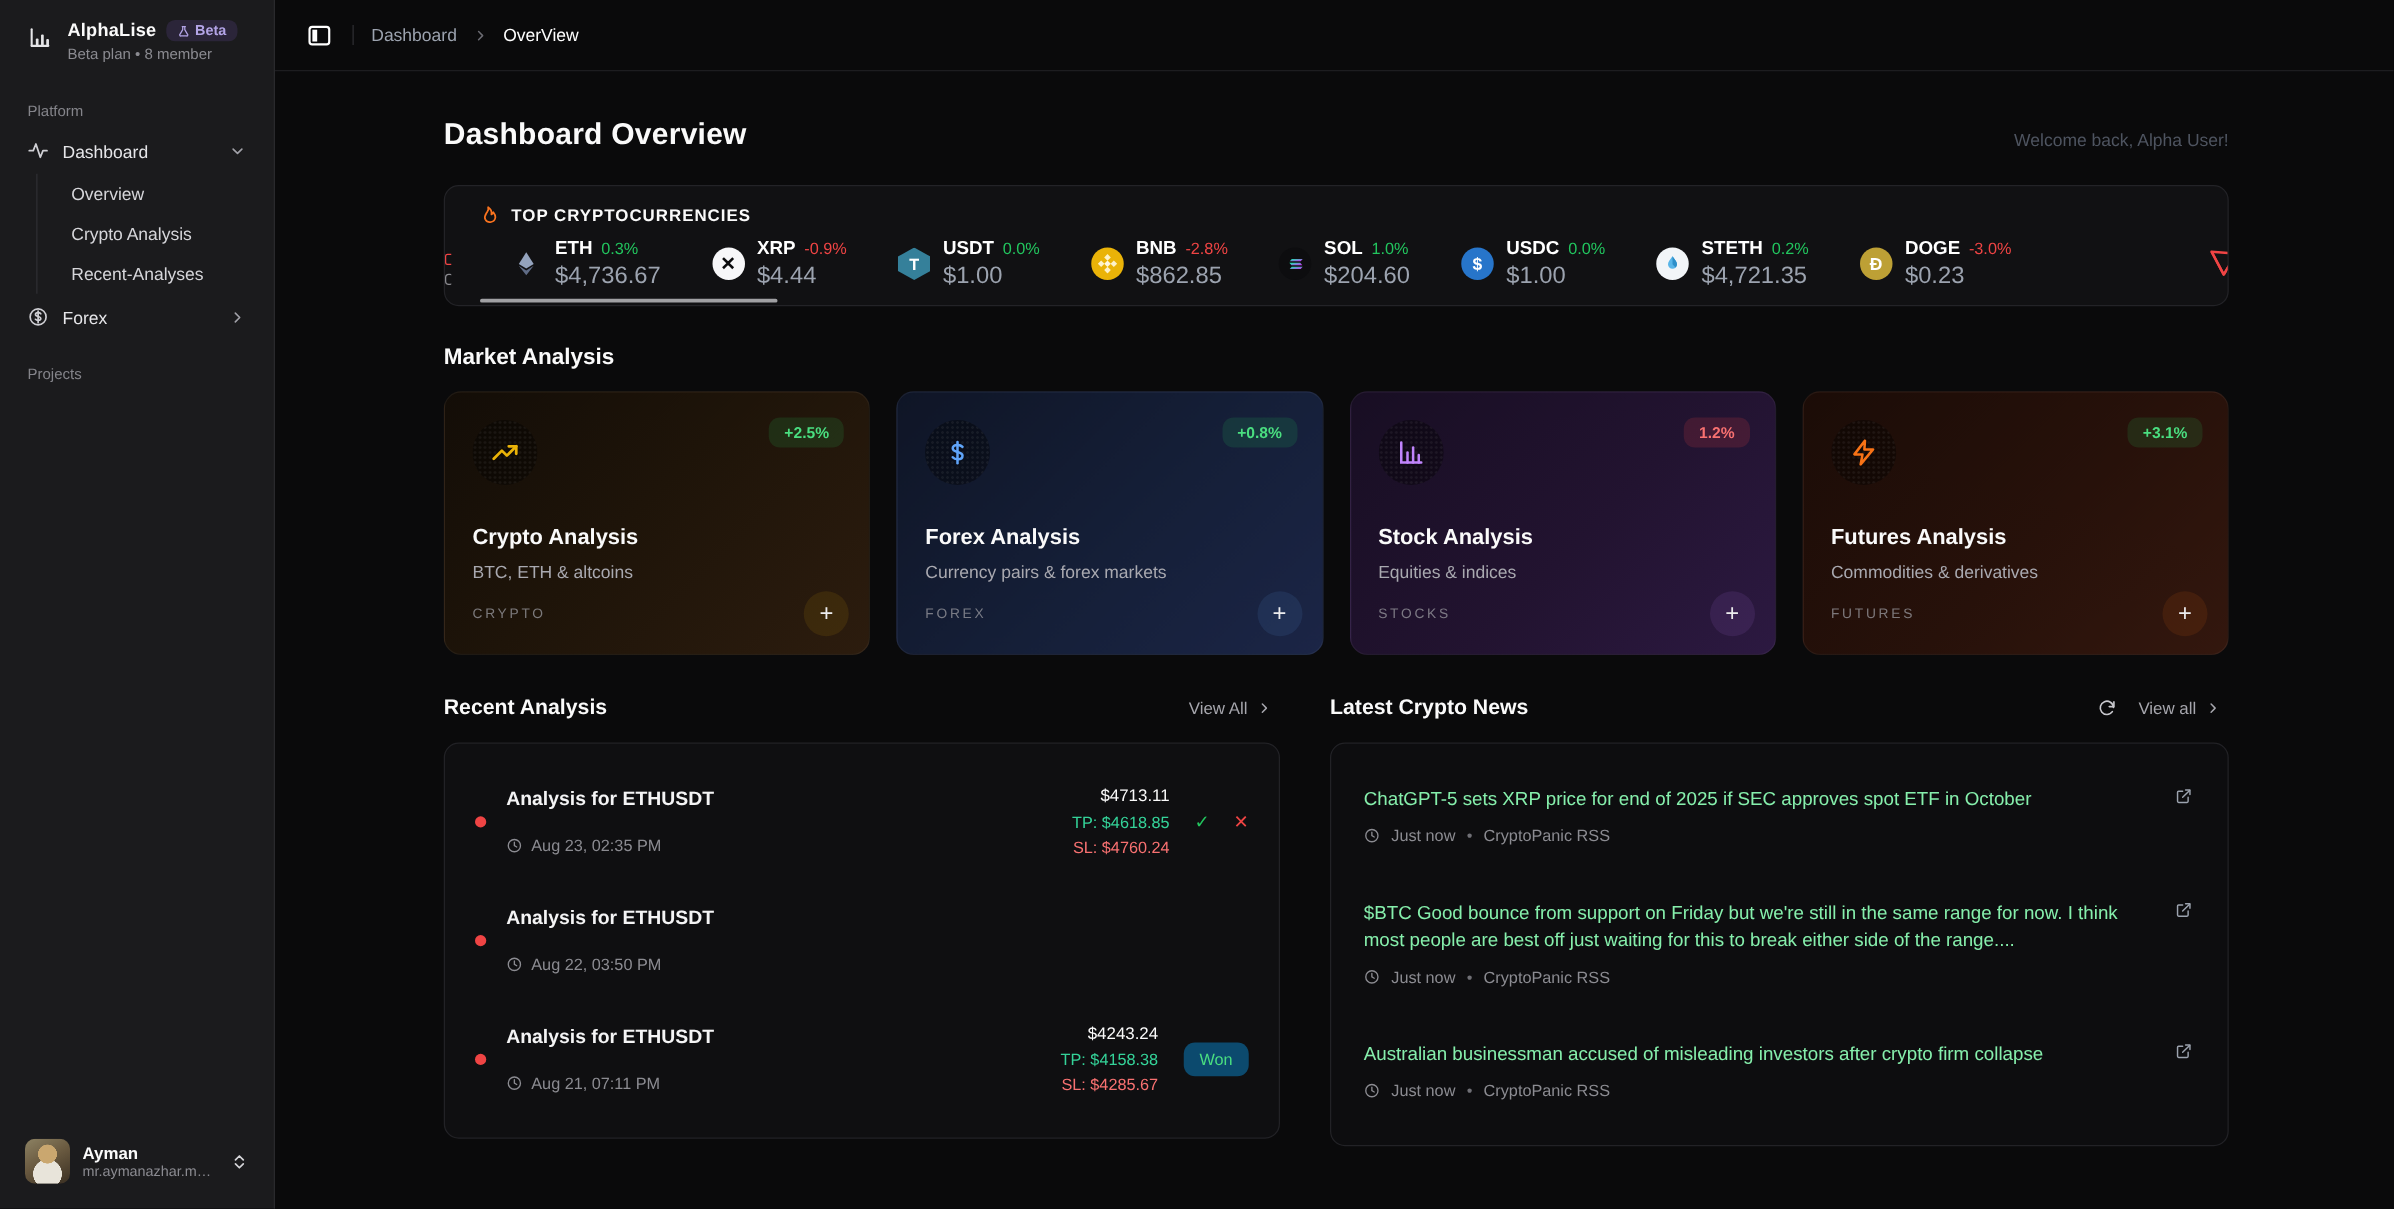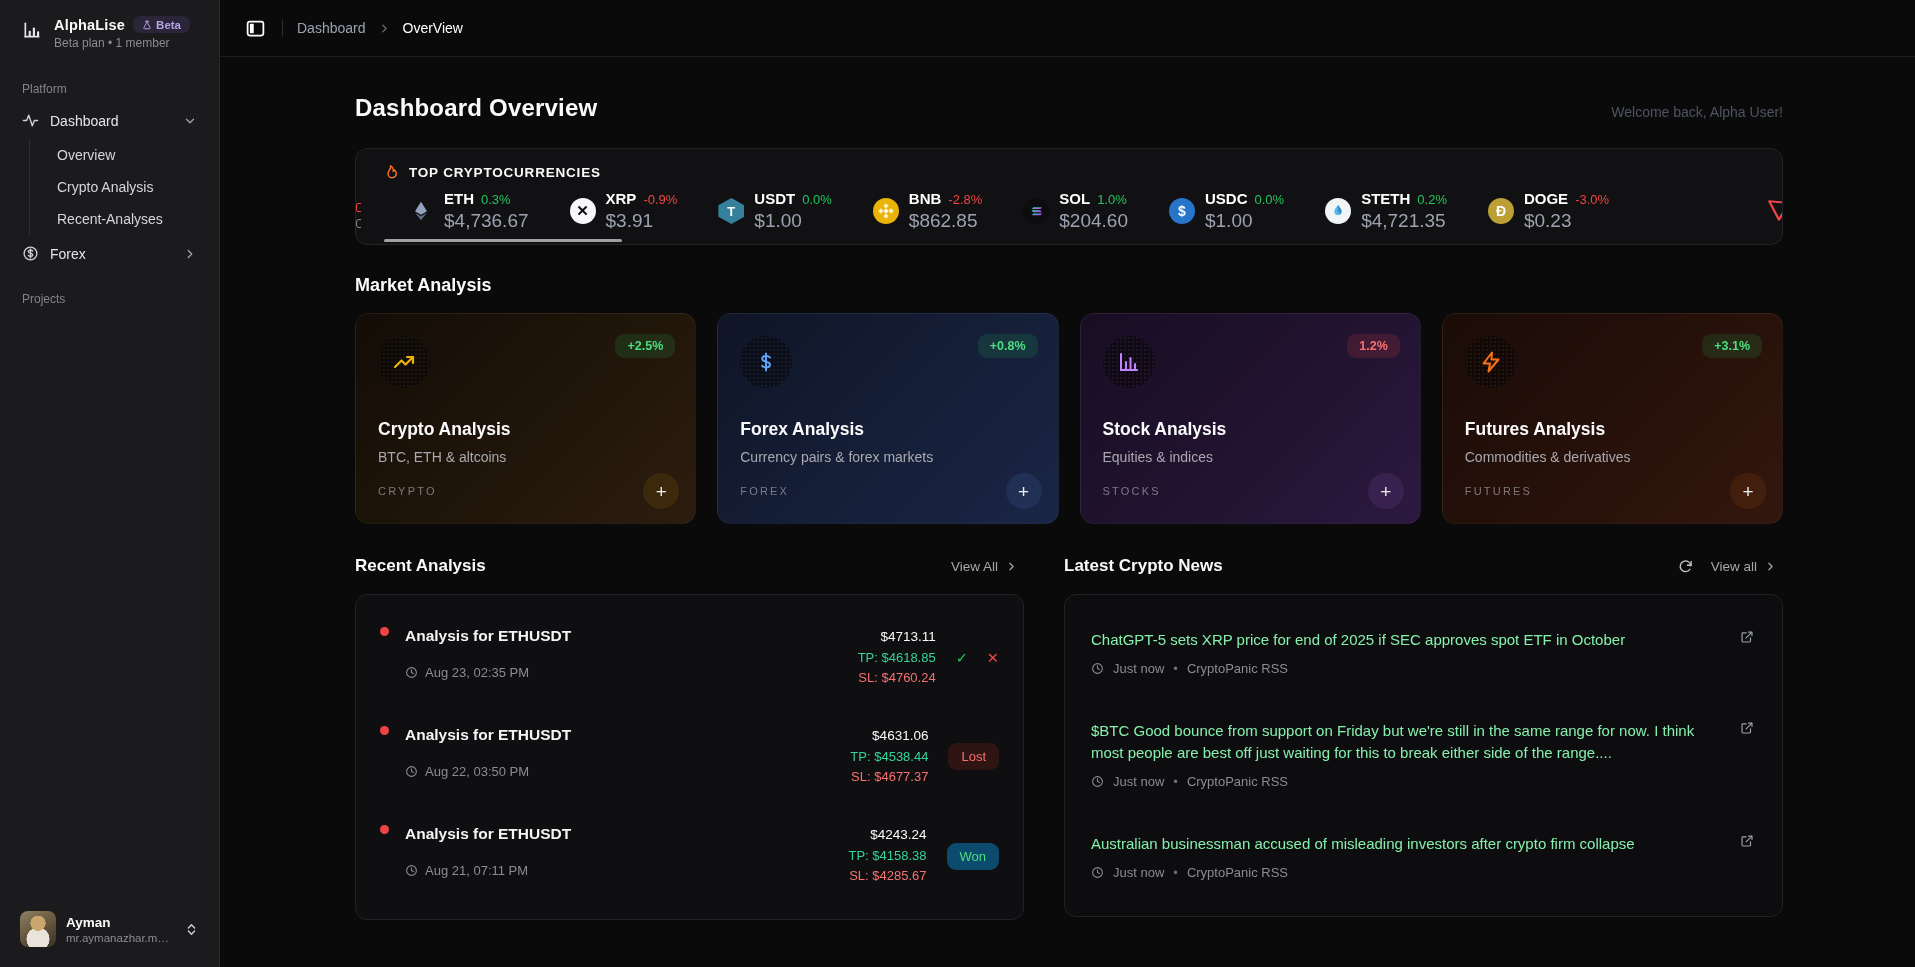--- a/index.html
+++ b/index.html
@@ -119,21 +119,21 @@
   .col-left { width:669px; flex:none; }
   .col-right { flex:1; min-width:0; }
   .colhead { display:flex; align-items:center; justify-content:space-between; }
   .coltitle { font-size:17px; font-weight:700; }
   .viewall { display:flex; align-items:center; gap:7px; color:#a6a6ad; font-size:13.5px; cursor:pointer; background:none; border:none; font-family:inherit; }
   .viewall .chev { display:flex; color:#a6a6ad; }
   .refresh-btn { display:flex; color:#c9c9ce; background:none; border:none; cursor:pointer; padding:0; margin-right:2px; }
   .head-actions { display:flex; align-items:center; gap:10px; }
 
   .rcard { margin-top:18px; background:#0f0f11; border:1px solid #222226; border-radius:12px; padding:32px 24px; display:flex; flex-direction:column; gap:38px; }
-  .rrow { display:flex; align-items:flex-start; cursor:pointer; }
+  .rrow { display:flex; align-items:center; cursor:pointer; }
   .rdot { width:9px; height:9px; border-radius:50%; background:#ef4444; margin-right:16px; flex:none; }
   .rtitle { font-size:15.5px; font-weight:600; color:#f4f4f5; }
   .rdate { display:flex; align-items:center; gap:7px; margin-top:20px; color:#8b8b91; font-size:13px; }
   .clock { display:flex; color:#8b8b91; }
   .rright { margin-left:auto; display:flex; align-items:center; gap:20px; }
   .rprices { text-align:right; line-height:1.55; font-size:13px; }
   .rp-main { color:#fafafa; font-size:13.5px; }
   .rp-tp { color:#34d399; }
   .rp-sl { color:#f87171; }
   .ractions { display:flex; gap:19px; font-size:14.5px; }
@@ -170,21 +170,21 @@
         <div class="sb-name-row">
           <span class="sb-name">AlphaLise</span>
           <span class="beta-badge">
             <svg width="10" height="10" viewBox="0 0 24 24" fill="none" stroke="currentColor" stroke-width="2.4" stroke-linecap="round" stroke-linejoin="round">
                 <path d="M9 3h6"></path>
                 <path d="M10 3v6l-5 8.5A2 2 0 0 0 6.8 21h10.4a2 2 0 0 0 1.8-3.5L14 9V3"></path>
               </svg>
             <span>Beta</span>
           </span>
         </div>
-        <div class="sb-plan">Beta plan • 1 member</div>
+        <div class="sb-plan">Beta plan • 8 member</div>
       </div>
     </div>
 
     <div class="sb-label">Platform</div>
 
     <div class="nav-item">
       <span class="ni-icon">
         <svg viewBox="0 0 24 24" width="17" height="17" fill="none" stroke="currentColor" stroke-width="2" stroke-linecap="round" stroke-linejoin="round">
             <polyline points="2 12 6.5 12 9.5 4.5 14.5 19.5 17.5 12 22 12"></polyline>
           </svg>
@@ -293,21 +293,21 @@
             </div>
           </div>
 
           <div class="titem">
             <span class="coin coin-xrp">✕</span>
             <div class="tcol">
               <div class="trow1">
                   <span class="tsym">XRP</span>
                   <span class="tchg down">-0.9%</span>
                 </div>
-              <div class="tprice">$3.91</div>
+              <div class="tprice">$4.44</div>
             </div>
           </div>
 
           <div class="titem">
             <span class="coin coin-usdt">T</span>
             <div class="tcol">
               <div class="trow1">
                   <span class="tsym">USDT</span>
                   <span class="tchg up">0.0%</span>
                 </div>
@@ -532,28 +532,20 @@
                 <div class="rtitle">Analysis for ETHUSDT</div>
                 <div class="rdate">
                   <span class="clock">
                       <svg width="13" height="13" viewBox="0 0 24 24" fill="none" stroke="currentColor" stroke-width="2" stroke-linecap="round">
                         <circle cx="12" cy="12" r="9"></circle>
                         <polyline points="12 7 12 12 15.5 14"></polyline>
                       </svg>
                     </span>
                   <span>Aug 22, 03:50 PM</span>
                 </div>
-              </div>
-              <div class="rright">
-                <div class="rprices">
-                  <div class="rp-main">$4631.06</div>
-                  <div class="rp-tp">TP: $4538.44</div>
-                  <div class="rp-sl">SL: $4677.37</div>
-                </div>
-                <span class="pill pill-lost">Lost</span>
               </div>
             </div>
 
             <div class="rrow">
               <span class="rdot"></span>
               <div>
                 <div class="rtitle">Analysis for ETHUSDT</div>
                 <div class="rdate">
                   <span class="clock">
                       <svg width="13" height="13" viewBox="0 0 24 24" fill="none" stroke="currentColor" stroke-width="2" stroke-linecap="round">

